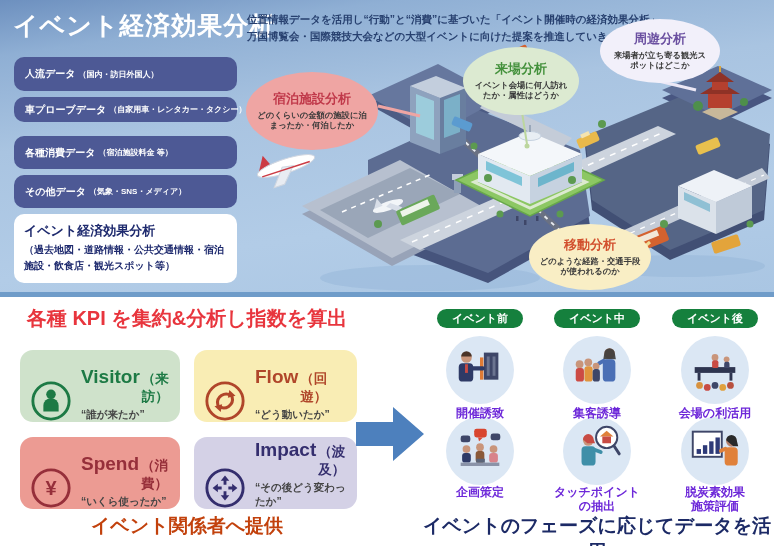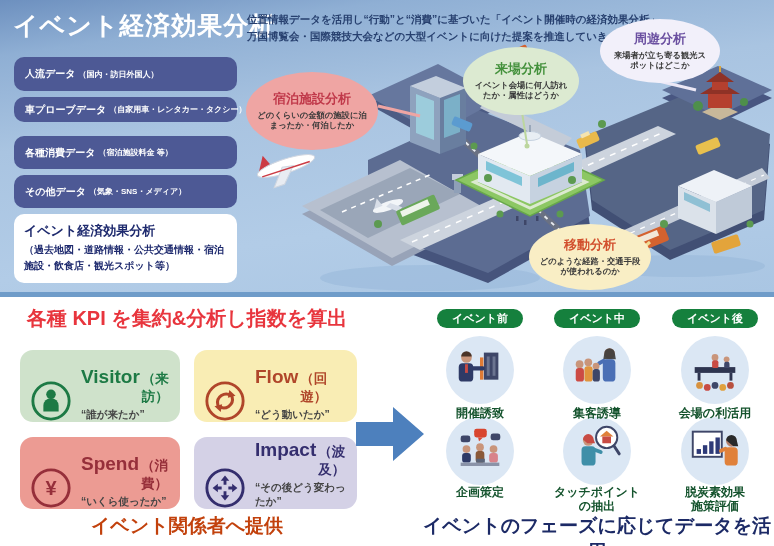--- a/index.html
+++ b/index.html
@@ -68,21 +68,21 @@
   .pill { position:absolute; top:12px; width:86px; height:19px; background:#15803d; border-radius:12px;
           color:#fff; font-size:11px; font-weight:700; display:flex; align-items:center; justify-content:center; }
   .pill1 { left:437px; } .pill2 { left:554px; } .pill3 { left:672px; }
 
   .ph-circle { position:absolute; width:68px; height:68px; border-radius:50%; background:#dbe7f4;
                display:flex; align-items:center; justify-content:center; overflow:hidden; }
   .pc-r1 { top:39px; } .pc-r2 { top:120px; }
   .pc-c1 { left:446px; } .pc-c2 { left:563px; } .pc-c3 { left:681px; }
 
   .ph-label { position:absolute; width:120px; text-align:center; font-size:12px; font-weight:900;
-              color:#14532d; line-height:1.2; white-space:pre-line; }
+              color:#6d28d9; line-height:1.2; white-space:pre-line; }
   .pl-r1 { top:109px; } .pl-r2 { top:188px; }
   .pl-c1 { left:420px; } .pl-c2 { left:537px; } .pl-c3 { left:655px; }
 
   .phases-footer { position:absolute; left:420px; top:216px; width:354px; text-align:center;
                    font-size:19px; font-weight:900; color:#1c2a66; }
 </style>
 </head>
 <body>
 
 <div class="page">

